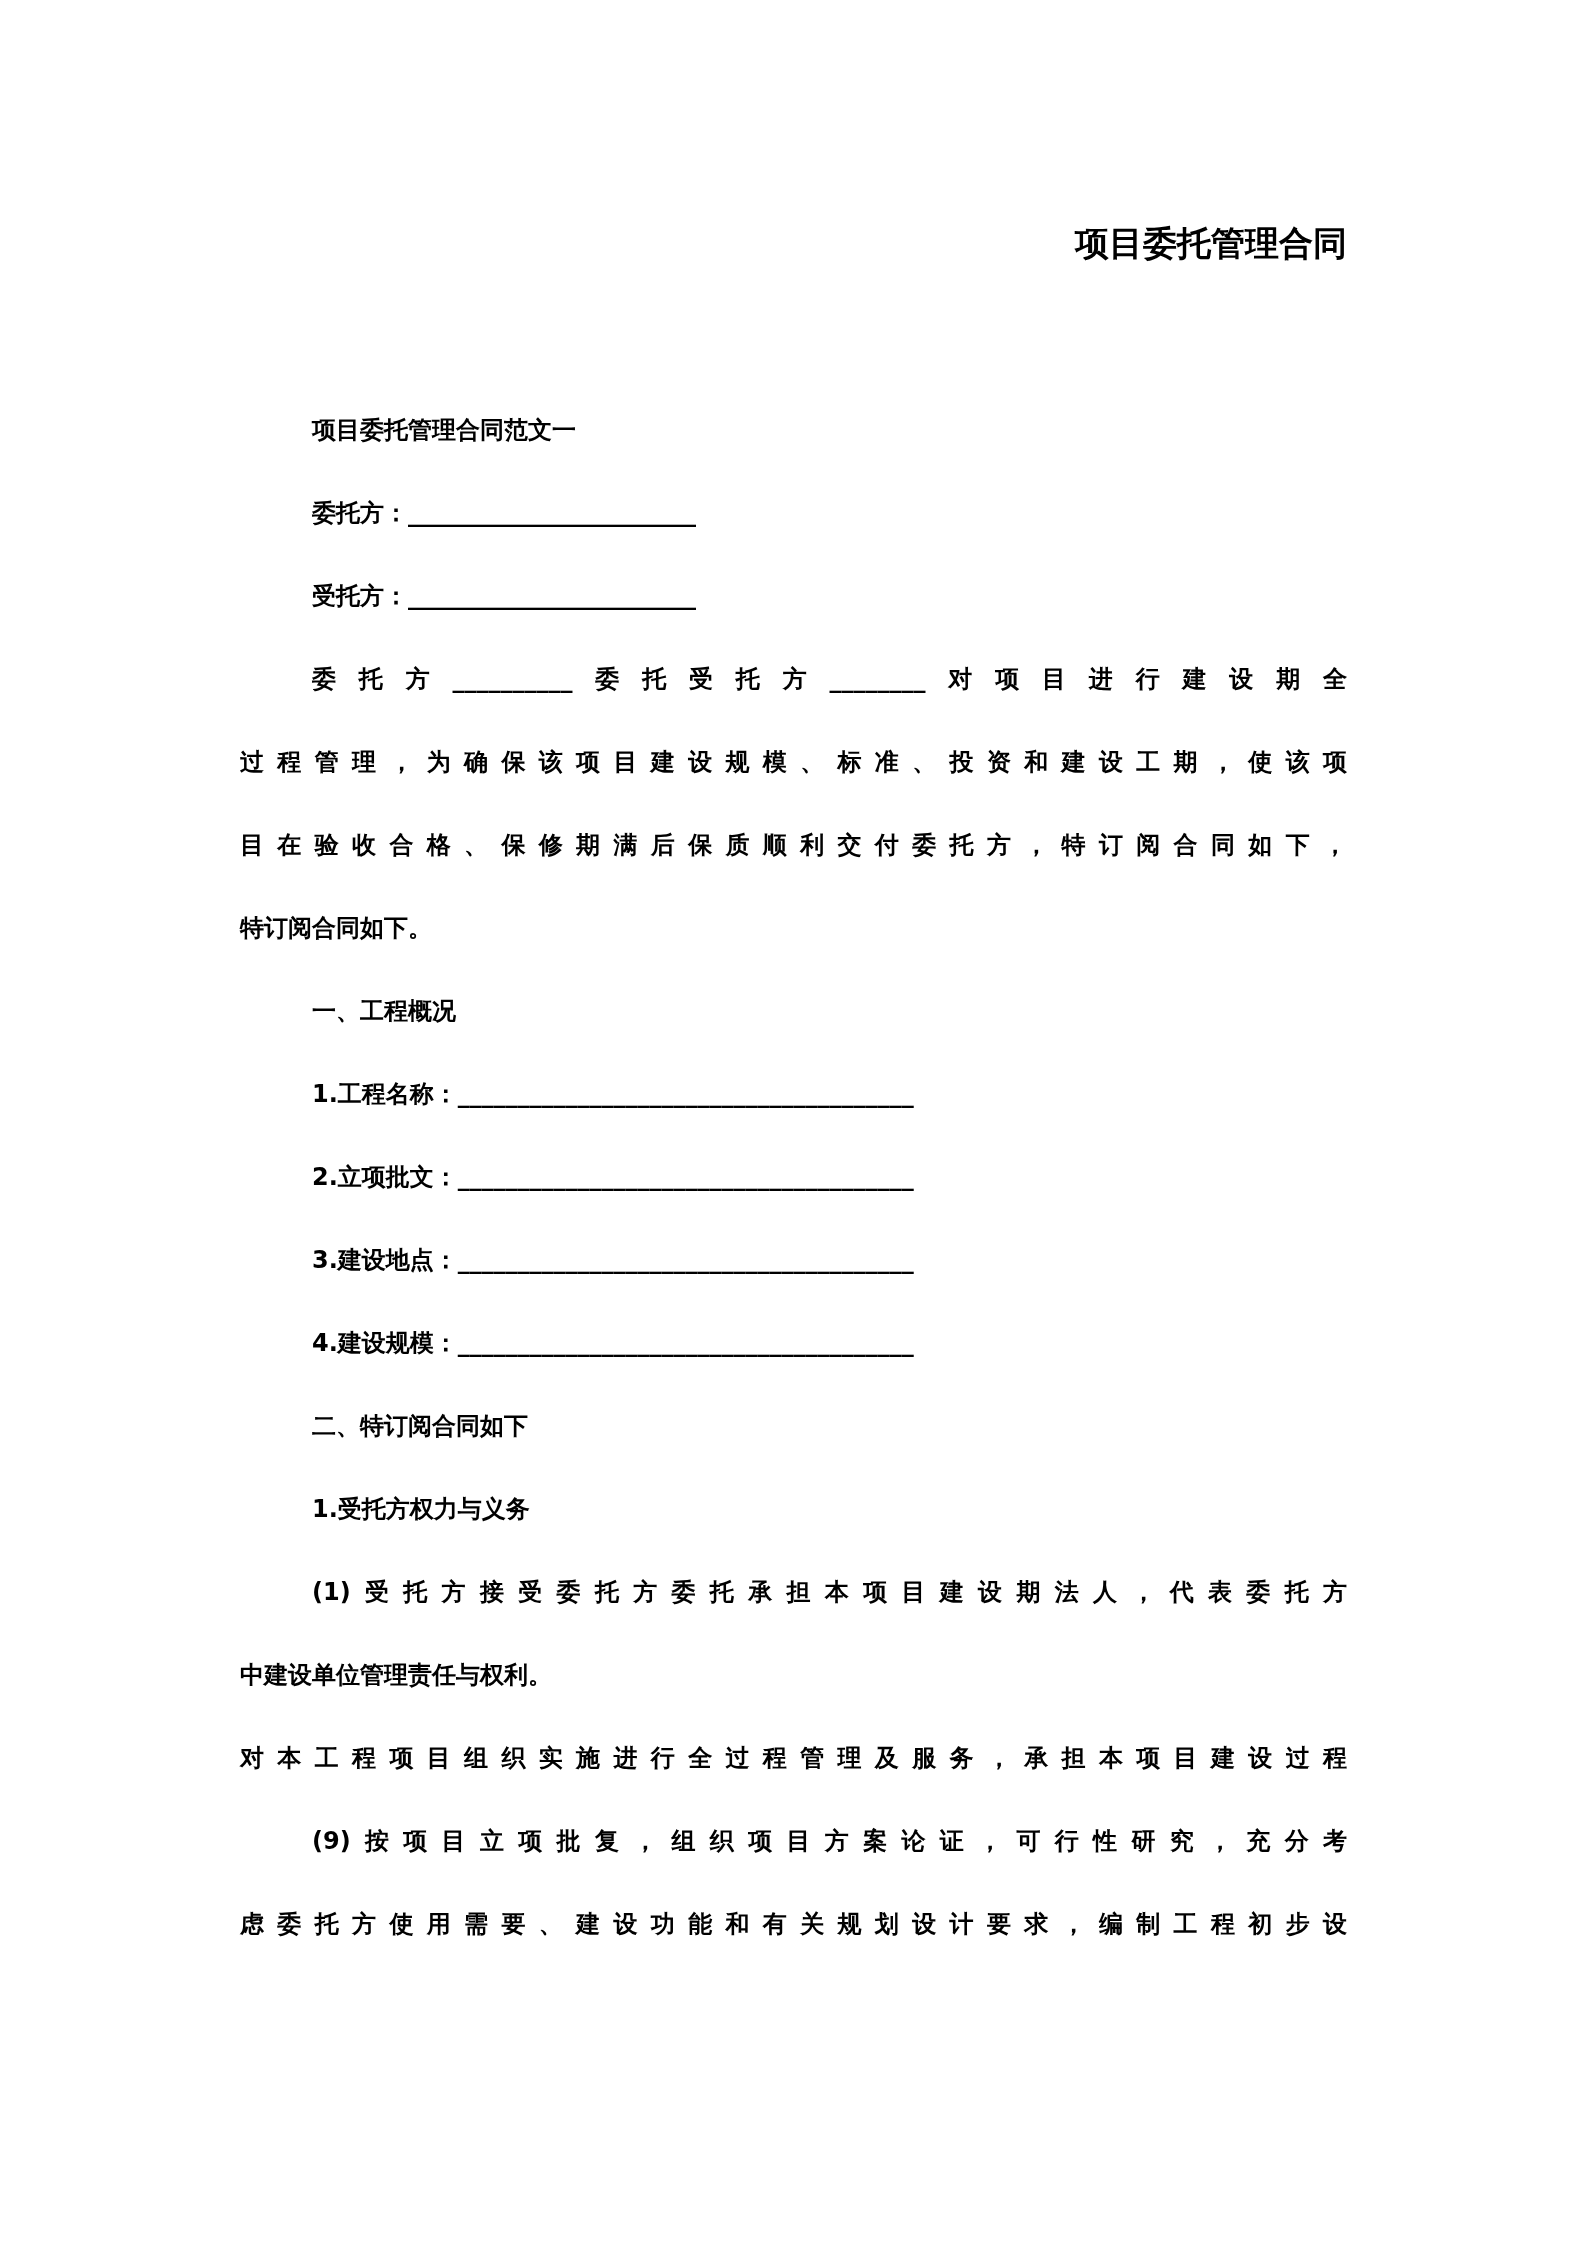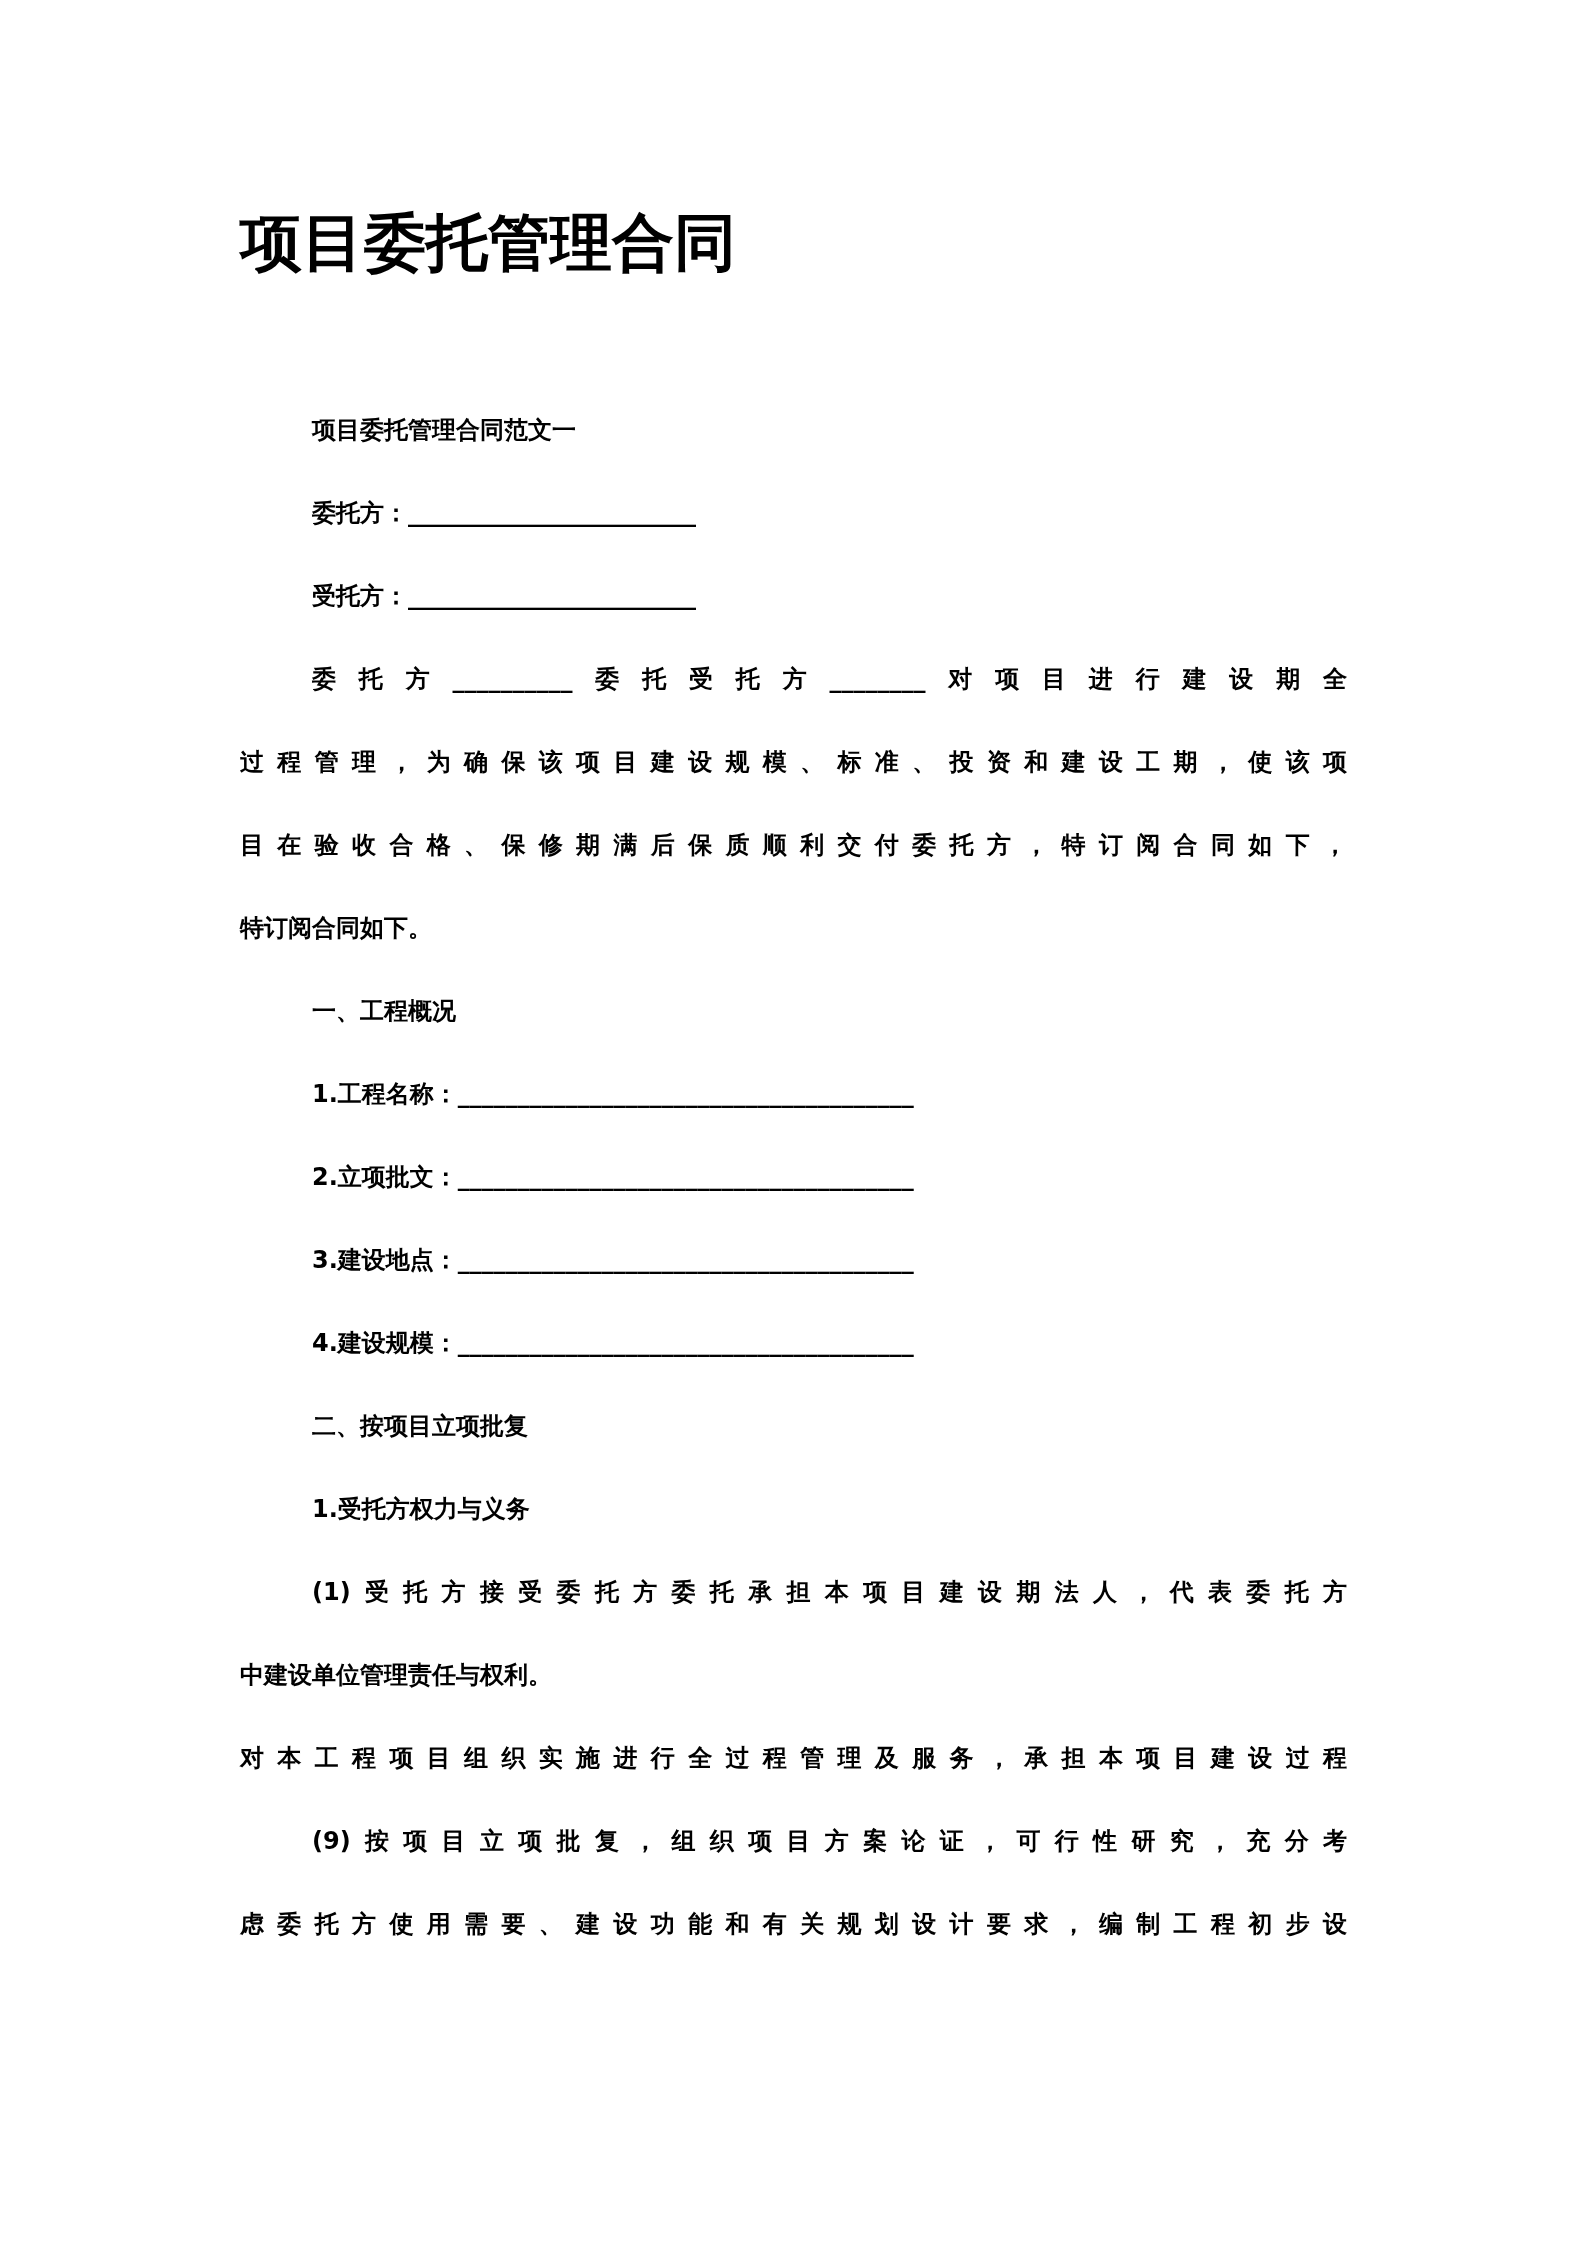--- a/index.html
+++ b/index.html
@@ -14,23 +14,23 @@
     margin: 0 auto;
     background: #ffffff;
     box-sizing: border-box;
     padding: 214px 239px 0 240px;
     overflow: hidden;
     font-family: "DejaVu Sans", "Liberation Sans", sans-serif;
     font-weight: 700;
     color: #000000;
   }
   .doc-title {
-    font-size: 62px;
+    font-size: 34px;
     line-height: 58px;
-    text-align: left;
+    text-align: right;
     white-space: nowrap;
   }
   .doc-body {
     margin-top: 117px;
   }
   .line {
     font-size: 24px;
     line-height: 83px;
     height: 83px;
     white-space: nowrap;
@@ -61,21 +61,21 @@
         <div class="line indent">受托方：________________________</div>
         <div class="line indent fill">委托方__________委托受托方________对项目进行建设期全</div>
         <div class="line fill">过程管理，为确保该项目建设规模、标准、投资和建设工期，使该项</div>
         <div class="line fill">目在验收合格、保修期满后保质顺利交付委托方，特订阅合同如下，</div>
         <div class="line">特订阅合同如下。</div>
         <div class="line indent">一、工程概况</div>
         <div class="line indent">1.工程名称：______________________________________</div>
         <div class="line indent">2.立项批文：______________________________________</div>
         <div class="line indent">3.建设地点：______________________________________</div>
         <div class="line indent">4.建设规模：______________________________________</div>
-        <div class="line indent">二、按项目立项批复</div>
+        <div class="line indent">二、特订阅合同如下</div>
         <div class="line indent">1.受托方权力与义务</div>
         <div class="line indent fill">(1)受托方接受委托方委托承担本项目建设期法人，代表委托方</div>
         <div class="line">中建设单位管理责任与权利。</div>
         <div class="line fill">对本工程项目组织实施进行全过程管理及服务，承担本项目建设过程</div>
         <div class="line indent fill">(9)按项目立项批复，组织项目方案论证，可行性研究，充分考</div>
         <div class="line fill">虑委托方使用需要、建设功能和有关规划设计要求，编制工程初步设</div>
       </div>
   </div>
 </div>
 

